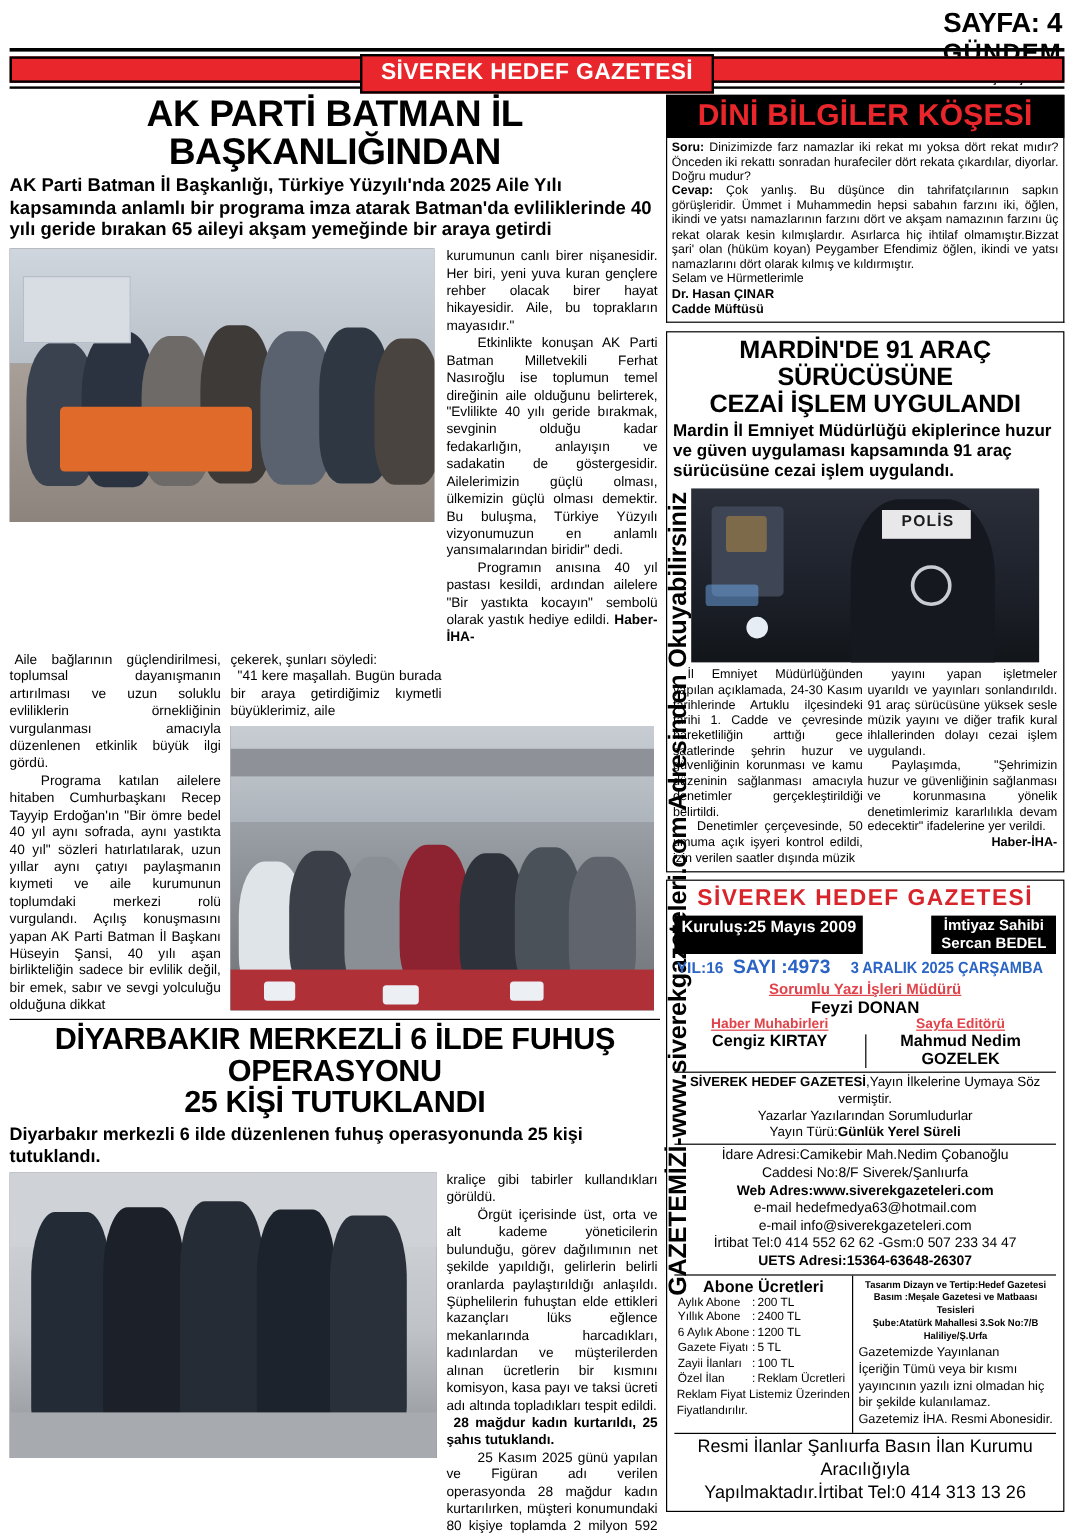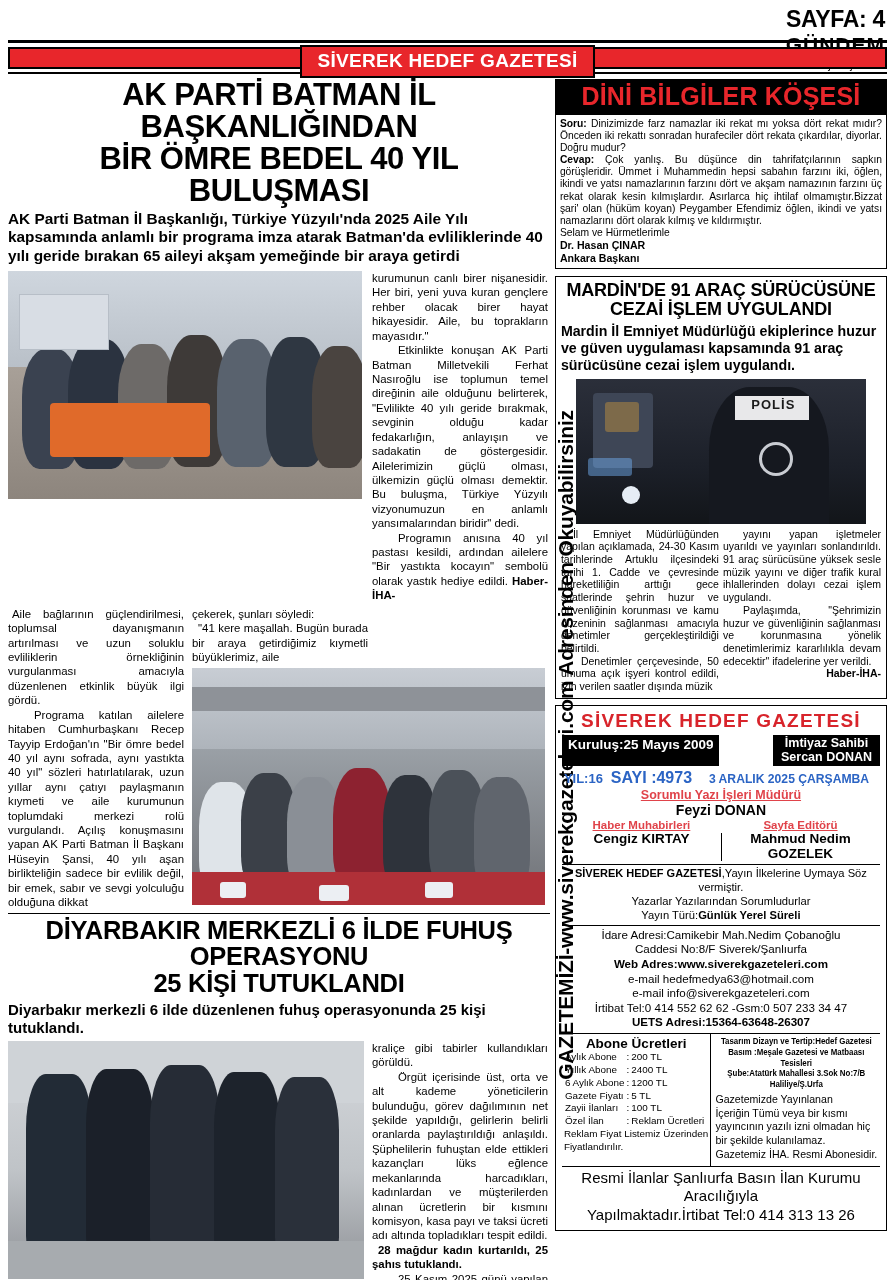--- a/index.html
+++ b/index.html
@@ -75,21 +75,21 @@
     background: #000; color: #e8262b; font-size: 25px; font-weight: 800;
     text-align: center; padding: 2px 0 3px 0; letter-spacing: 0.2px;
     border: 1px solid #000;
   }
   .dini-box { border: 1.5px solid #000; border-top: none; padding: 3px 4px 4px 4px; }
   .dini-txt { font-size: 10.3px; line-height: 1.175; text-align: justify; }
   .dini-txt b { font-weight: 700; }
   .sig { font-size: 10.6px; font-weight: 700; line-height: 1.2; }
 
   .mardin-box { border: 1.5px solid #000; margin-top: 7px; padding: 4px 5px 5px 5px; }
-  h3.head3 { font-size: 18px; font-weight: 800; text-align: center; line-height: 1.06; letter-spacing: -0.2px; }
+  h3.head3 { font-size: 21px; font-weight: 800; text-align: center; line-height: 1.06; letter-spacing: -0.2px; }
   .standfirst3 { font-size: 14.2px; font-weight: 700; line-height: 1.2; margin-top: 3px; }
   .mardin-cols { display: flex; gap: 4px; margin-top: 4px; font-size: 10.5px; line-height: 1.21; text-align: justify; }
   .mardin-cols > div { flex: 1; }
   .mardin-cols p { text-indent: 20px; margin: 0; }
 
   
   .colo { border: 1.5px solid #000; margin-top: 6px; padding: 4px 6px 5px 6px; text-align: center; }
   .colo-title { color: #d8242b; font-size: 19px; font-weight: 800; letter-spacing: 1.2px; margin-bottom: 3px; }
   .colo-row1 { display: flex; justify-content: space-between; align-items: stretch; gap: 6px; }
   .kurulus { background: #000; color: #fff; font-size: 13.5px; font-weight: 700; padding: 2px 6px; white-space: nowrap; }
@@ -151,21 +151,20 @@
     <span>GAZETEMİZİ-www.siverekgazeteleri.com Adresinden Okuyabilirsiniz</span>
   </div>
 
   <div class="cols">
 
     <div class="left-col">
 
       <div>
         <h1 class="head">
           <span class="l1">AK PARTİ BATMAN İL BAŞKANLIĞINDAN</span>
-          <span class="l2">BİR ÖMRE BEDEL 40 YIL BULUŞMASI</span>
         </h1>
         <div class="standfirst">AK Parti Batman İl Başkanlığı, Türkiye Yüzyılı'nda 2025 Aile Yılı kapsamında anlamlı bir programa imza atarak Batman'da evliliklerinde 40 yılı geride bırakan 65 aileyi akşam yemeğinde bir araya getirdi</div>
 
         <div style="display:flex; gap:8px;">
           <div style="width:356px;">
             <div class="photo p1">
               <div class="ph-sky" style="background:linear-gradient(180deg,#cfd6de 0%,#b9c0c8 100%);"></div>
               <div class="ph-fg" style="background:linear-gradient(180deg,#a8a098 0%,#8d857d 100%);"></div>
               <div class="blob" style="left:4%;top:34%;width:58px;height:120px;background:#3a4250;"></div>
               <div class="blob" style="left:17%;top:30%;width:62px;height:130px;background:#2b3340;"></div>
@@ -260,21 +259,21 @@
           <div class="dini-txt">
             <b>Soru:</b>
             <span>Dinizimizde farz namazlar iki rekat mı yoksa dört rekat mıdır? Önceden iki rekattı sonradan hurafeciler dört rekata çıkardılar, diyorlar. Doğru mudur?</span>
           </div>
           <div class="dini-txt">
             <b>Cevap:</b>
             <span>Çok yanlış. Bu düşünce din tahrifatçılarının sapkın görüşleridir. Ümmet i Muhammedin hepsi sabahın farzını iki, öğlen, ikindi ve yatsı namazlarının farzını dört ve akşam namazının farzını üç rekat olarak kesin kılmışlardır. Asırlarca hiç ihtilaf olmamıştır.Bizzat şari' olan (hüküm koyan) Peygamber Efendimiz öğlen, ikindi ve yatsı namazlarını dört olarak kılmış ve kıldırmıştır.</span>
           </div>
           <div class="dini-txt">Selam ve Hürmetlerimle</div>
           <div class="sig">Dr. Hasan ÇINAR</div>
-          <div class="sig">Ankara Başkanı</div>
+          <div class="sig">Cadde Müftüsü</div>
         </div>
       </div>
 
       <div class="mardin-box">
         <h3 class="head3">
           <span style="display:block;">MARDİN'DE 91 ARAÇ SÜRÜCÜSÜNE</span>
           <span style="display:block;">CEZAİ İŞLEM UYGULANDI</span>
         </h3>
         <div class="standfirst3">Mardin İl Emniyet Müdürlüğü ekiplerince huzur ve güven uygulaması kapsamında 91 araç sürücüsüne cezai işlem uygulandı.</div>
 
@@ -303,21 +302,21 @@
         </div>
       </div>
 
       <div class="colo">
         <div class="colo-title">SİVEREK HEDEF GAZETESİ</div>
 
         <div class="colo-row1">
           <div class="kurulus">Kuruluş:25 Mayıs 2009</div>
           <div class="imtiyaz">
             <div>İmtiyaz Sahibi</div>
-            <div>Sercan DONAN</div>
+            <div>Sercan BEDEL</div>
           </div>
         </div>
 
         <div class="colo-row2">
           <div class="yil">YIL:16</div>
           <div class="sayi">SAYI :4973</div>
           <div class="tarih2">3 ARALIK 2025 ÇARŞAMBA</div>
         </div>
 
         <div class="sorumlu">Sorumlu Yazı İşleri Müdürü</div>

